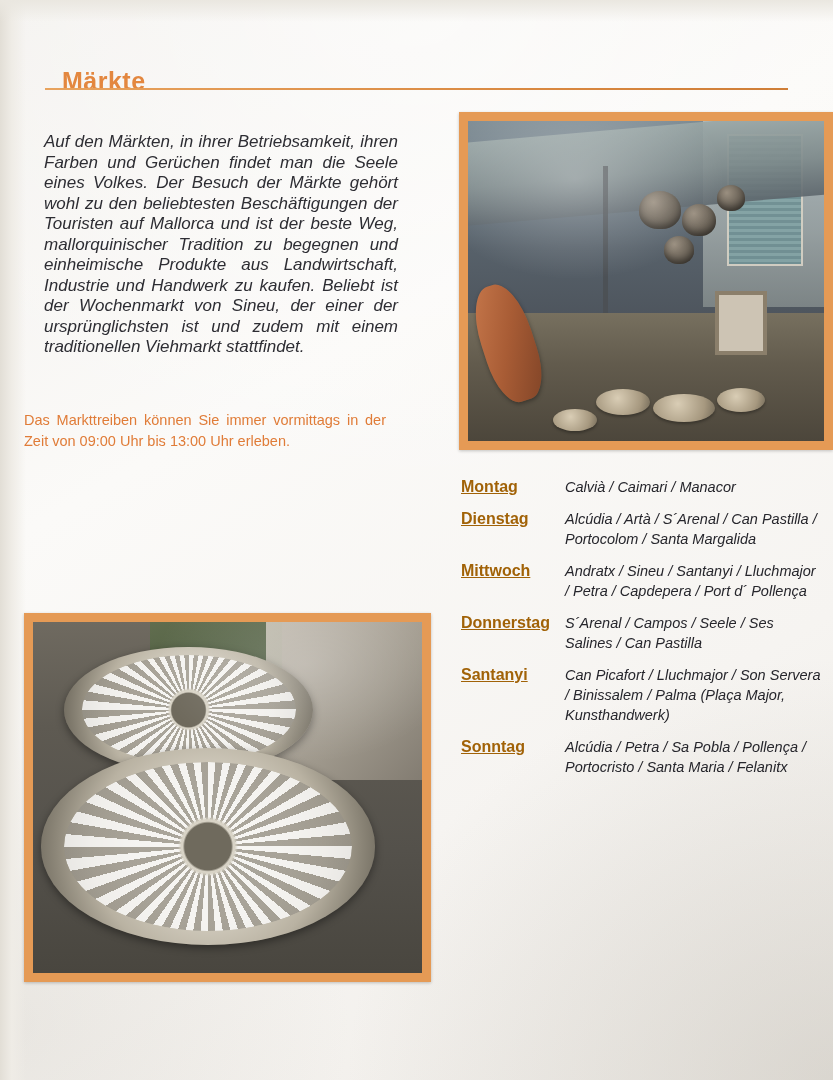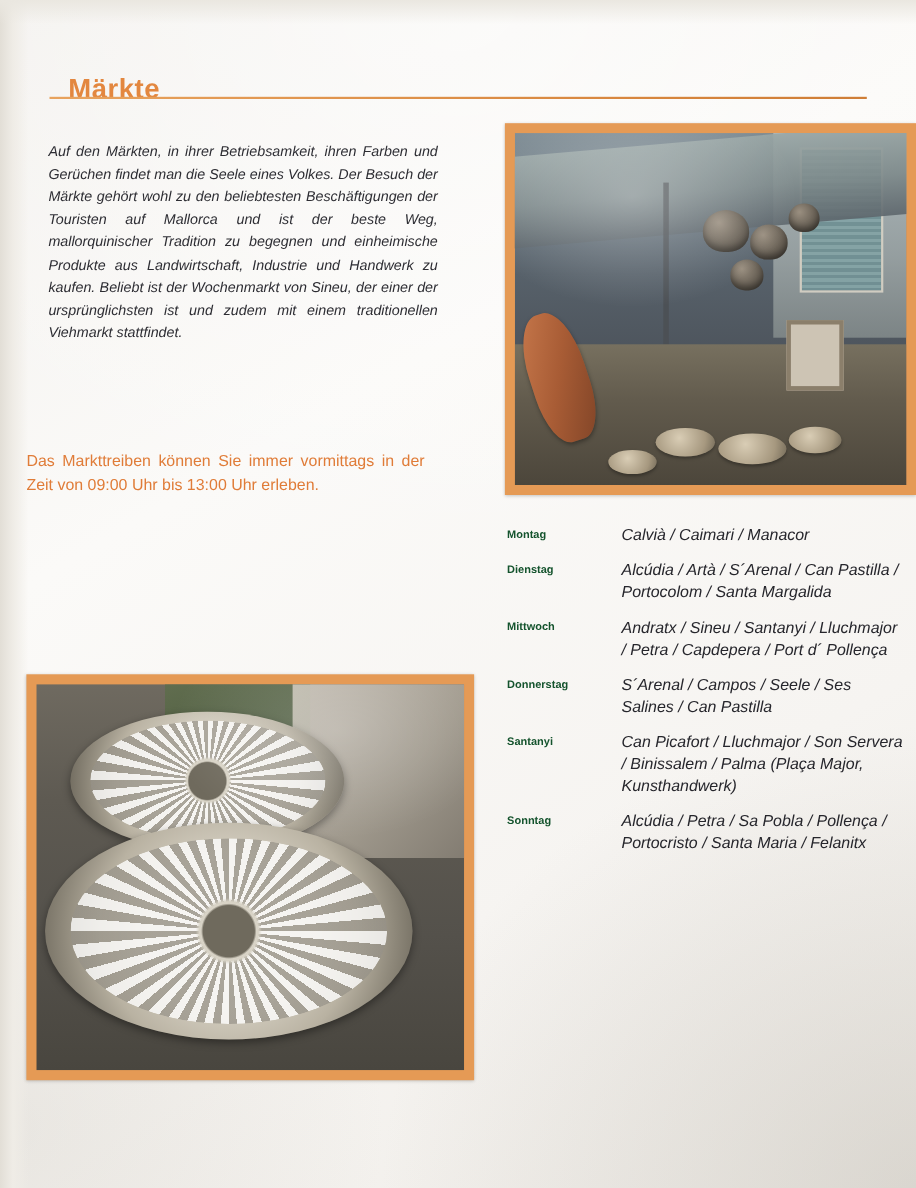--- a/index.html
+++ b/index.html
@@ -63,21 +63,21 @@
     height: 2px;
     background: linear-gradient(to right, #e8a35e, #d8873f 70%, #cf7e37);
   }
 
   
   .intro {
     position: absolute;
     left: 44px;
     top: 115px;
     width: 354px;
-    font-size: 13px;
+    font-size: 17px;
     line-height: 20.5px;
     color: #2d2d33;
     text-align: justify;
     font-style: italic;
   }
   .note {
     position: absolute;
     left: 24px;
     top: 395px;
     width: 362px;
@@ -272,24 +272,25 @@
     width: 360px;
   }
   .day-row {
     display: flex;
     align-items: flex-start;
     margin-bottom: 12px;
   }
   .day-name {
     width: 104px;
     flex: 0 0 104px;
-    color: #14532d;
+    color: #a16207;
     font-weight: bold;
-    font-size: 10px;
+    font-size: 16px;
     line-height: 20px;
+    text-decoration: underline;
   }
   .day-places {
     flex: 1;
     color: #26262c;
     font-size: 14.5px;
     line-height: 20px;
     font-style: italic;
   }
 </style>
 </head>

